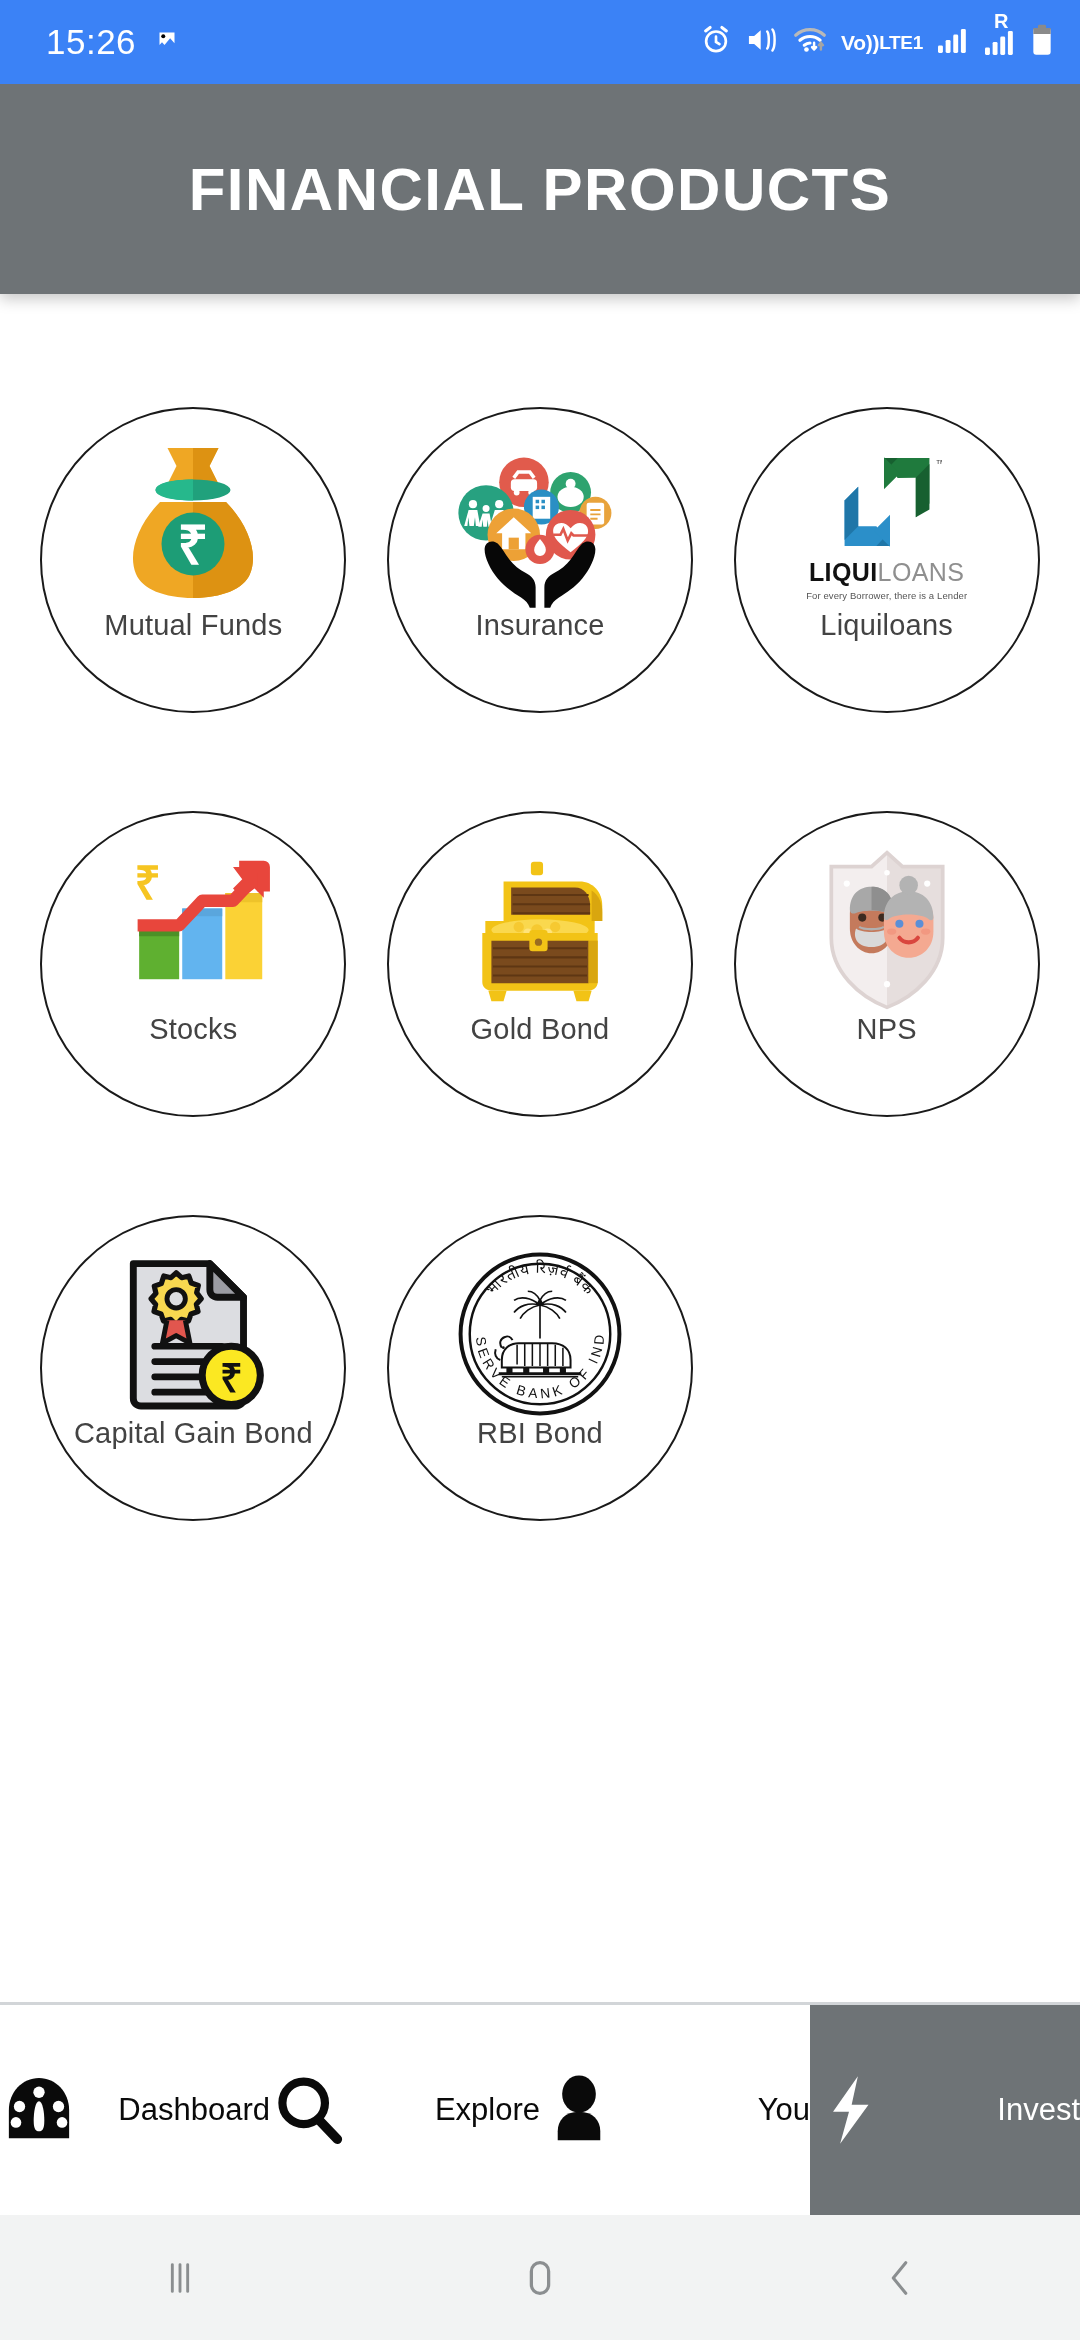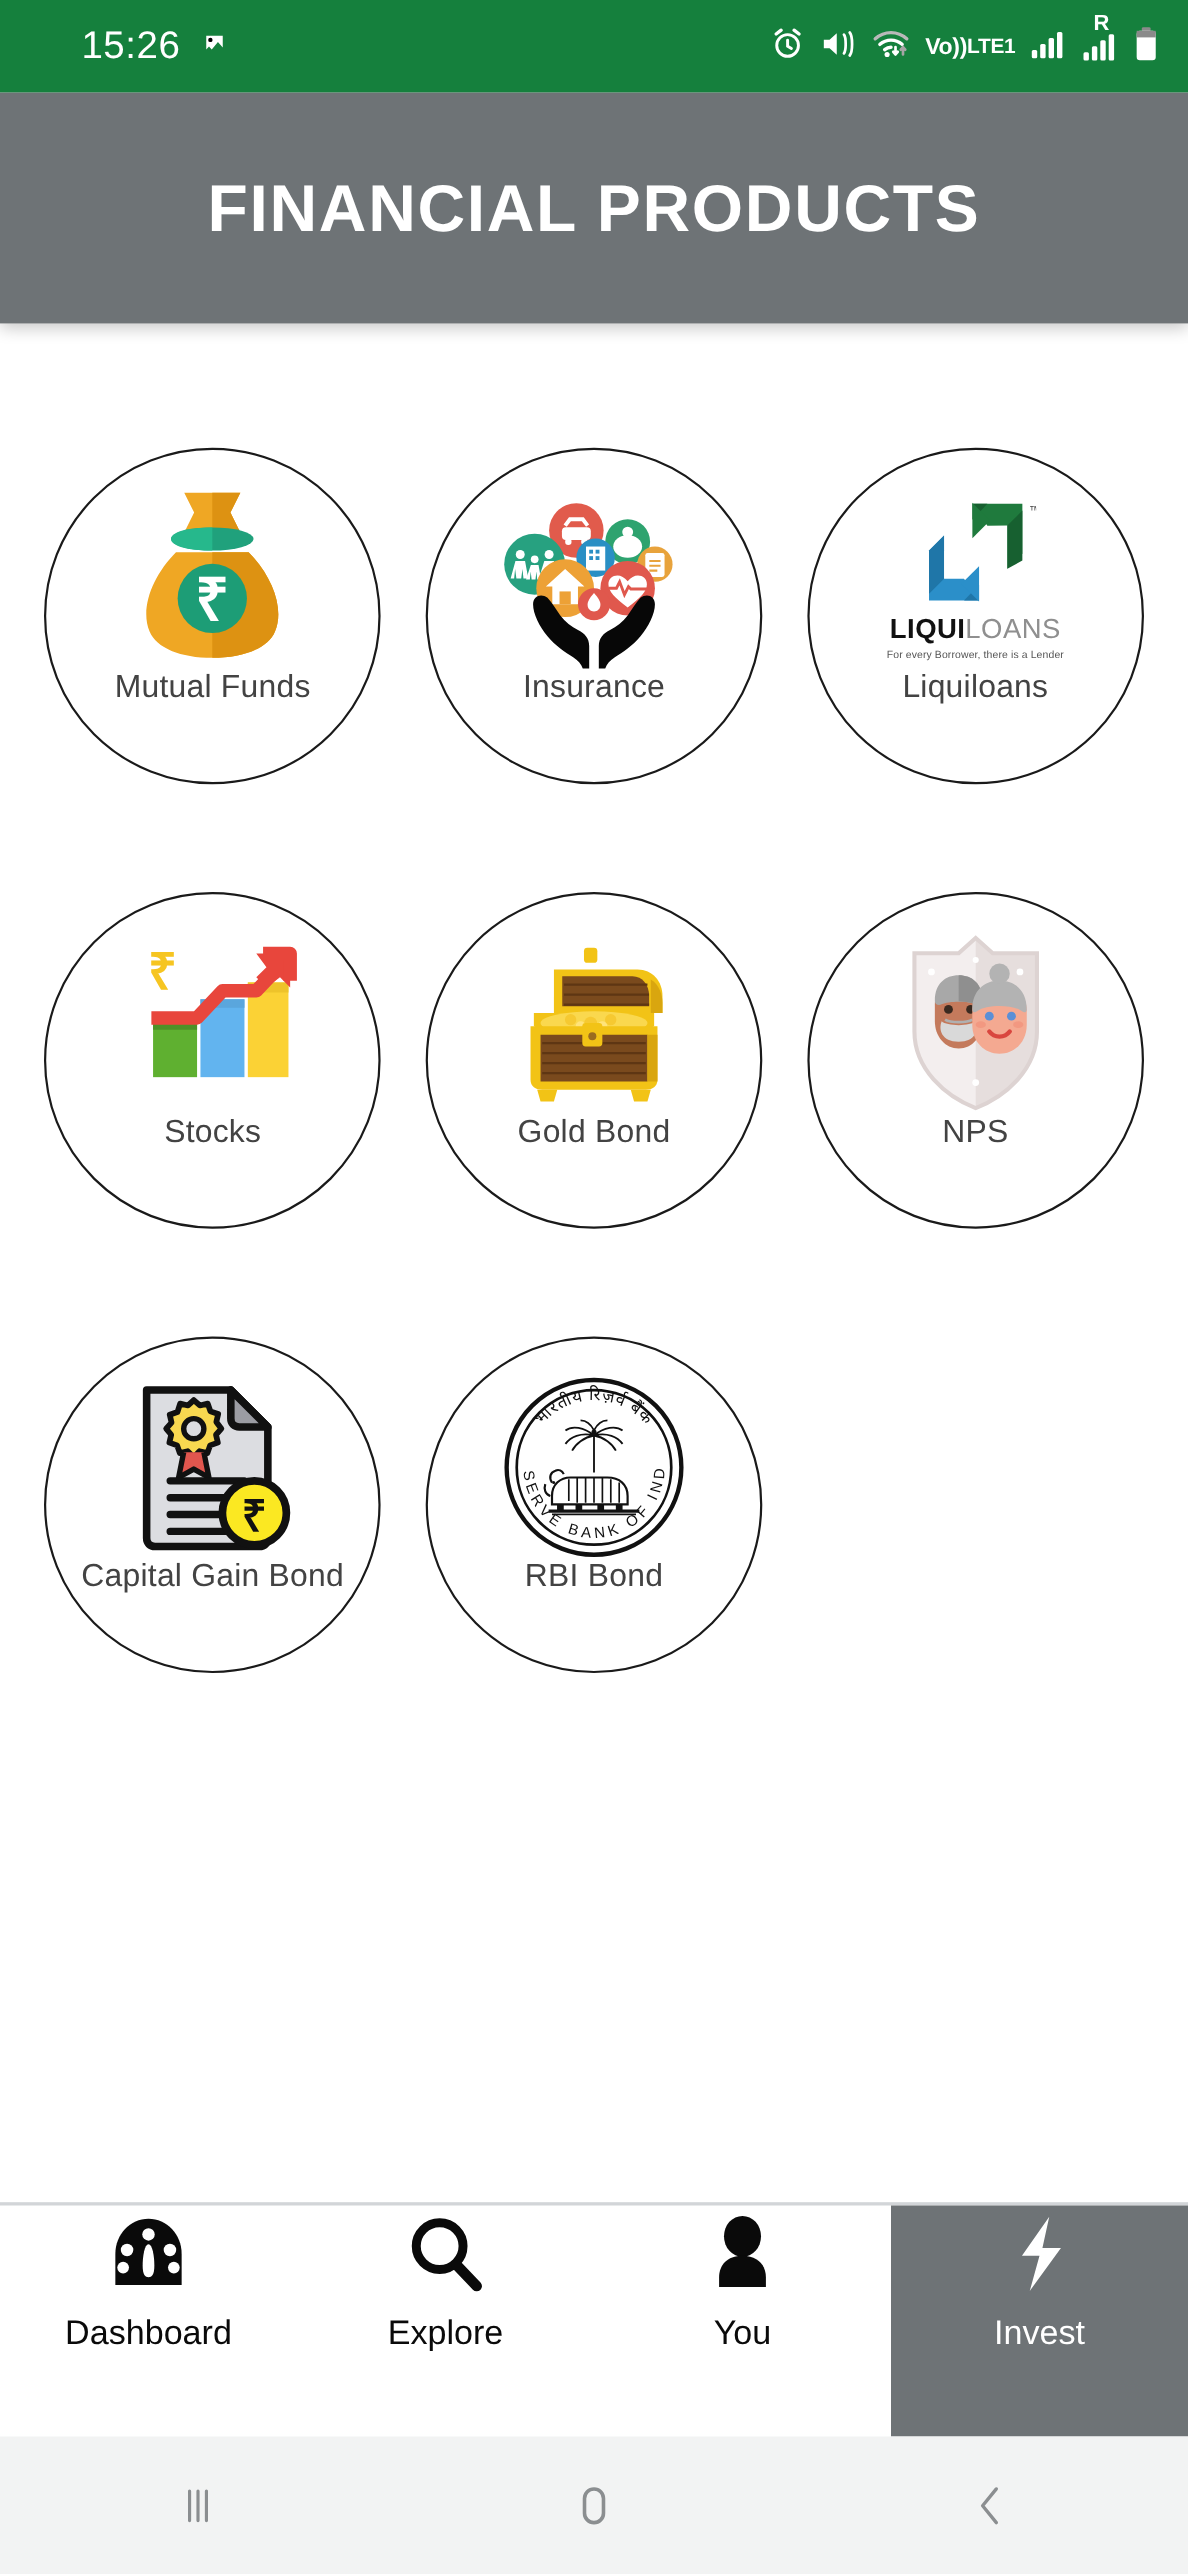--- a/index.html
+++ b/index.html
@@ -6,23 +6,23 @@
   html,body { width:1080px; height:2340px; }
   body {
     font-family:"Liberation Sans", sans-serif;
     background:#ffffff;
     overflow:hidden;
     position:relative;
   }
 
   
   .statusbar{
-    height:84px; background:#15803d;
+    height:84px; background:#3b82f6;
     display:flex; align-items:center; justify-content:space-between;
-    padding:0 26px 0 74px;
+    padding:0 26px 0 46px;
     position:relative; z-index:30;
   }
   .sb-left{ display:flex; align-items:center; gap:16px; }
   .sb-time{ color:#fff; font-size:35px; letter-spacing:.5px; }
   .sb-right{ display:flex; align-items:center; gap:13px; }
   .sb-ico{ display:block; }
   .volte{ display:flex; flex-direction:row; align-items:center; line-height:1; }
   .volte span{ color:#fff; font-size:19px; font-weight:bold; letter-spacing:-.3px;}
   .volte span.b{ font-size:21px; }
   .roam{ position:relative; display:flex; align-items:flex-end; }
@@ -70,22 +70,22 @@
     font-size:29px; color:#434343; letter-spacing:.2px;
   }
 
   
   .bottomnav{
     position:absolute; left:0; right:0; bottom:125px; height:213px;
     background:#ffffff; border-top:3px solid #d2d5d8;
     display:flex; z-index:20;
   }
   .nav-item{
-    flex:1; display:flex; flex-direction:column;
-    align-items:center; justify-content:flex-start; gap:10px;
+    flex:1; display:flex; 
+    align-items:center; justify-content:space-between; gap:10px;
   }
   .nav-item.active{ background:#6e7376; }
   .nav-icon{ height:88px; display:flex; align-items:center; justify-content:center; }
   .nav-label{ font-size:31px; color:#0a0a0a; }
   .nav-item.active .nav-label{ color:#ffffff; }
 
   
   .sysnav{
     position:absolute; left:0; right:0; bottom:0; height:125px;
     background:#f2f3f3; display:flex;

